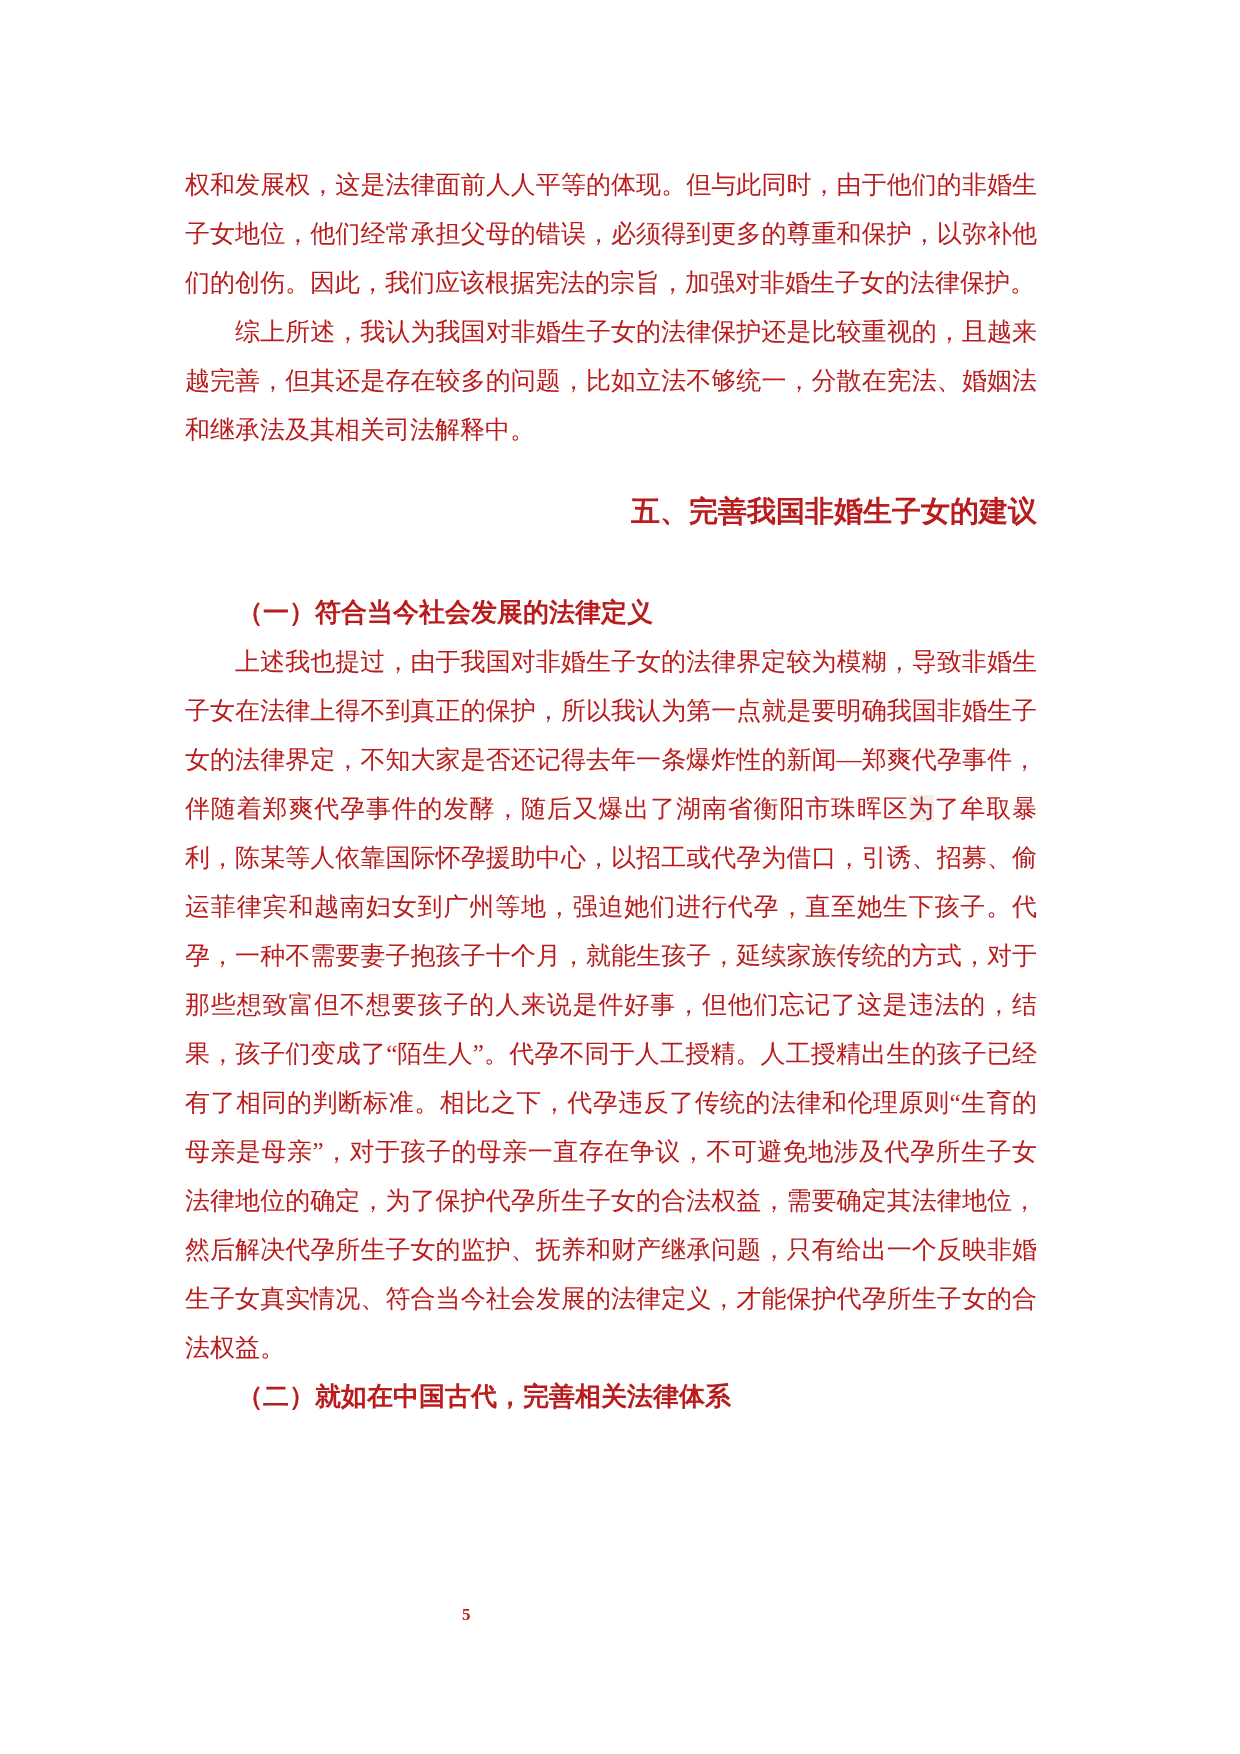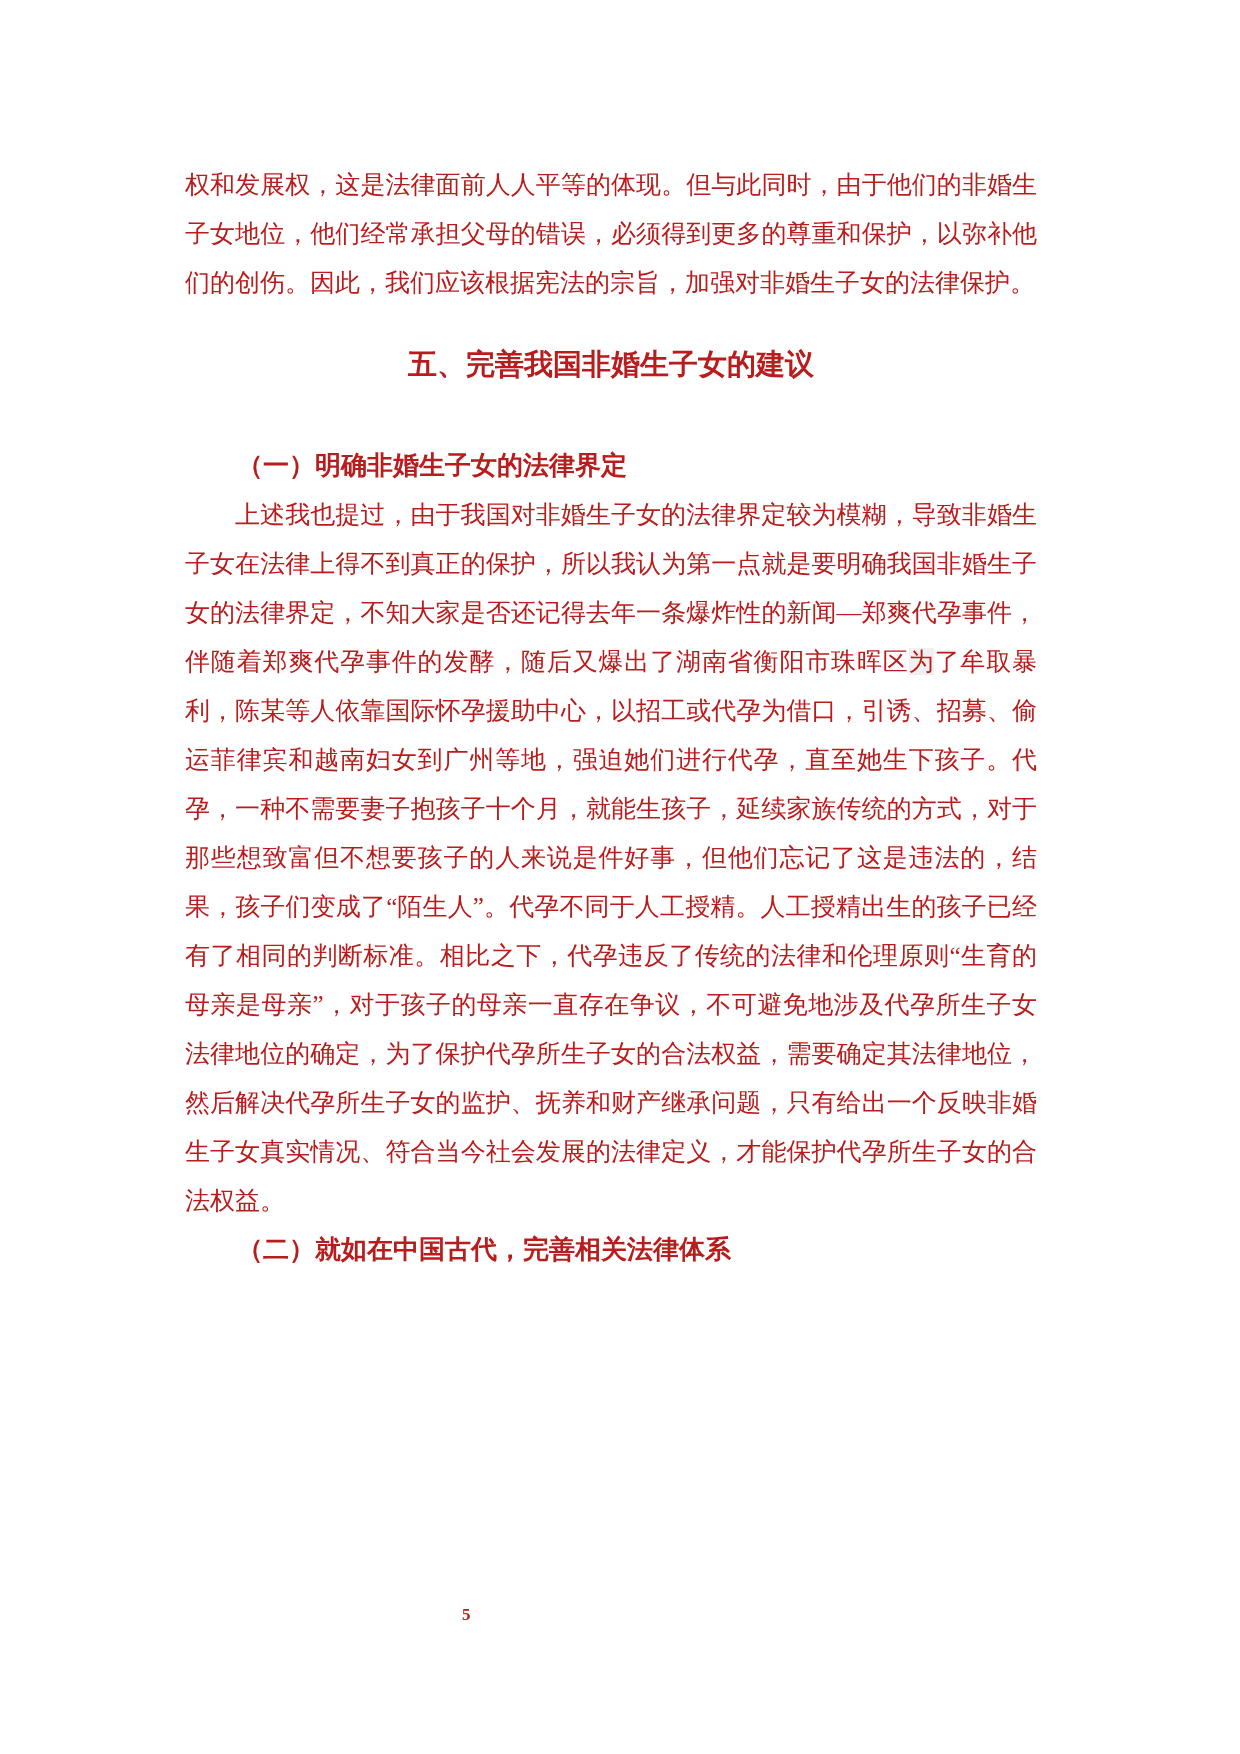--- a/index.html
+++ b/index.html
@@ -31,21 +31,21 @@
     word-break: break-all;
   }
   .indent {
     text-indent: 2em;
   }
   .main-heading {
     margin: 33px 0 0 0;
     font-size: 29px;
     font-weight: bold;
     line-height: 49px;
-    text-align: center;
+    text-align: right;
   }
   .sub-heading {
     margin: 0;
     font-size: 26px;
     font-weight: bold;
     line-height: 49px;
     text-indent: 2em;
     text-align: left;
   }
   .sub-heading.first {
@@ -65,24 +65,25 @@
 </style>
 </head>
 <body>
 
 <div class="page">
 
   <div class="content">
 
     <p class="body-para">权和发展权，这是法律面前人人平等的体现。但与此同时，由于他们的非婚生子女地位，他们经常承担父母的错误，必须得到更多的尊重和保护，以弥补他们的创伤。因此，我们应该根据宪法的宗旨，加强对非婚生子女的法律保护。</p>
 
+    <p class="body-para indent">综上所述，我认为我国对非婚生子女的法律保护还是比较重视的，且越来越完善，但其还是存在较多的问题，比如立法不够统一，分散在宪法、婚姻法和继承法及其相关司法解释中。</p>
 
     <h1 class="main-heading">五、完善我国非婚生子女的建议</h1>
 
-    <h2 class="sub-heading first">（一）明确非婚生子女的法律界定</h2>
+    <h2 class="sub-heading first">（一）符合当今社会发展的法律定义</h2>
 
     <p class="body-para indent"><span>上述我也提过，由于我国对非婚生子女的法律界定较为模糊，导致非婚生子女在法律上得不到真正的保护，所以我认为第一点就是要明确我国非婚生子女的法律界定，不知大家是否还记得去年一条爆炸性的新闻—郑爽代孕事件，伴随着郑爽代孕事件的发酵，随后又爆出了湖南省衡阳市珠晖区</span><span class="hl">为</span><span>了牟取暴利，陈某等人依靠国际怀孕援助中心，以招工或代孕为借口，引诱、招募、偷运菲律宾和越南妇女到广州等地，强迫她们进行代孕，直至她生下孩子。代孕，一种不需要妻子抱孩子十个月，就能生孩子，延续家族传统的方式，对于那些想致富但不想要孩子的人来说是件好事，但他们忘记了这是违法的，结果，孩子们变成了“陌生人”。代孕不同于人工授精。人工授精出生的孩子已经有了相同的判断标准。相比之下，代孕违反了传统的法律和伦理原则“生育的母亲是母亲”，对于孩子的母亲一直存在争议，不可避免地涉及代孕所生子女法律地位的确定，为了保护代孕所生子女的合法权益，需要确定其法律地位，然后解决代孕所生子女的监护、抚养和财产继承问题，只有给出一个反映非婚生子女真实情况、符合当今社会发展的法律定义，才能保护代孕所生子女的合法权益。</span></p>
 
     <h2 class="sub-heading">（二）就如在中国古代，完善相关法律体系</h2>
 
 
   </div>
 
   <div class="page-number">5</div>
 

